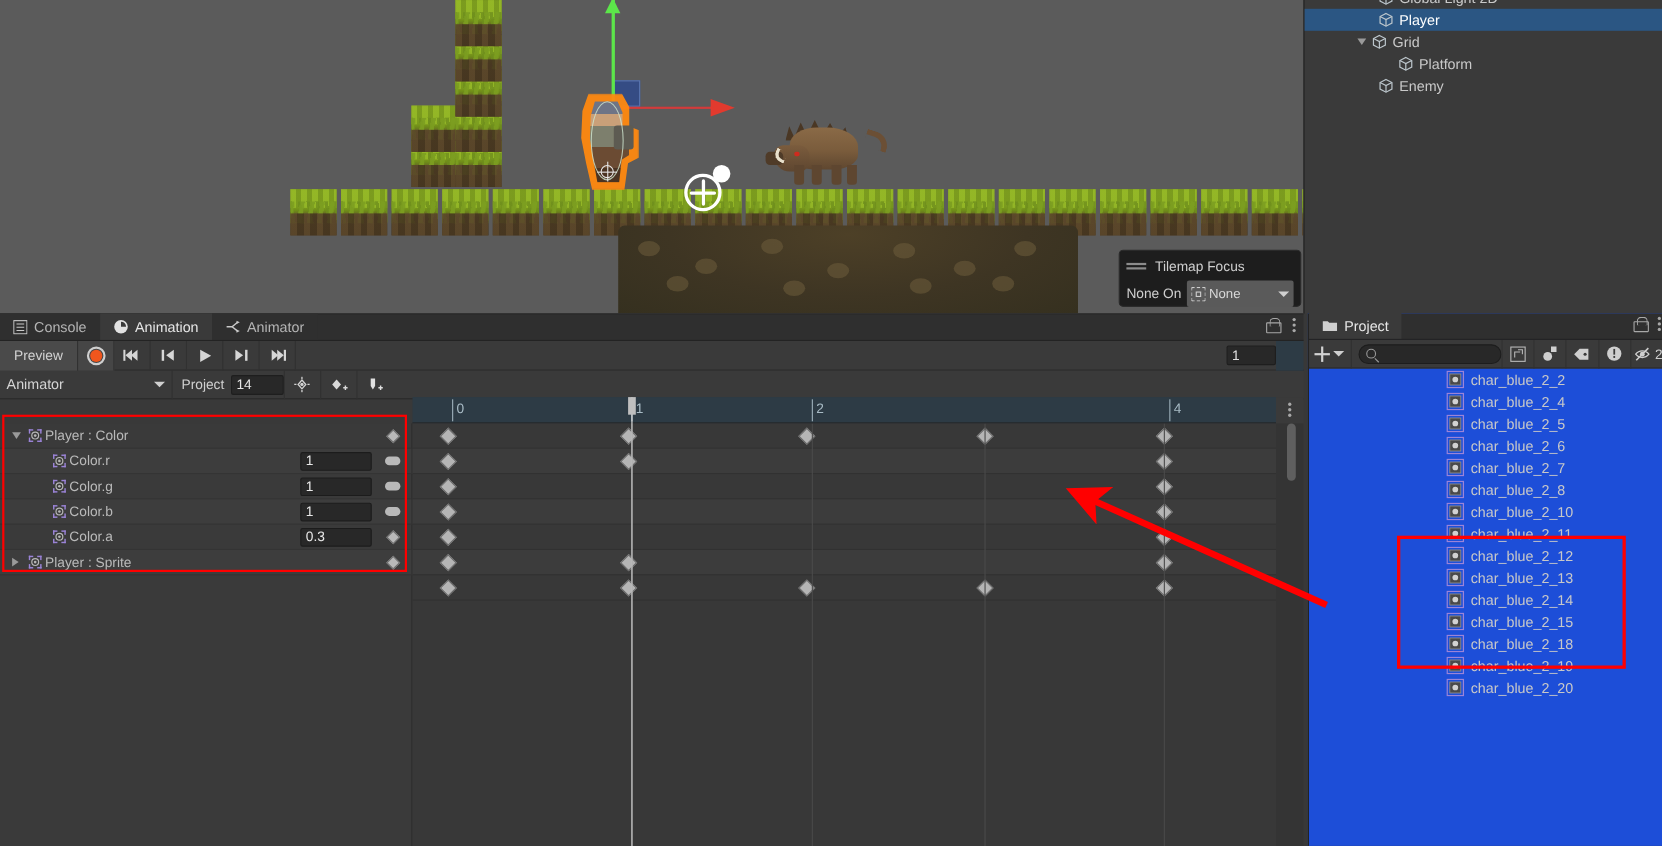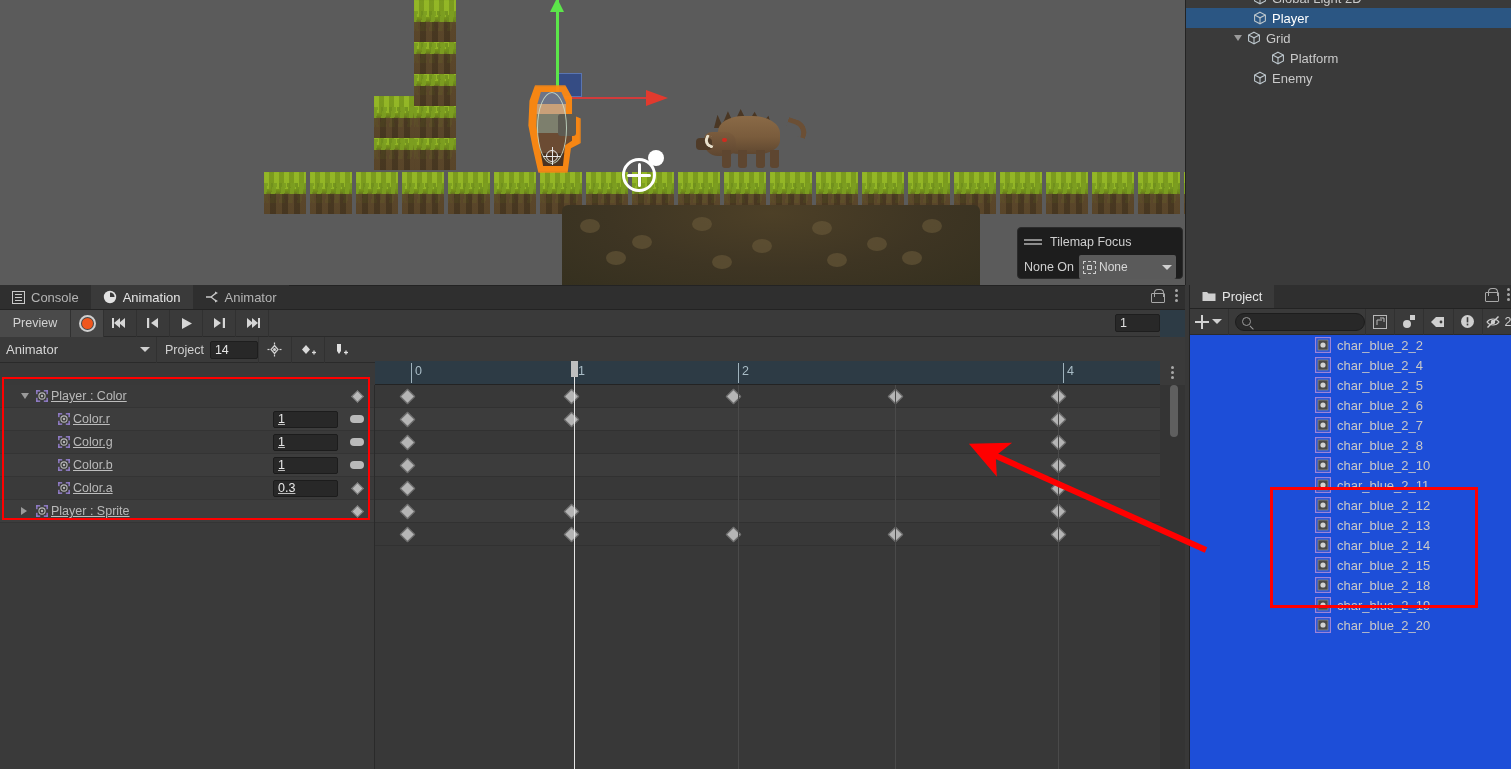--- a/index.html
+++ b/index.html
@@ -310,22 +310,22 @@
   #playhead .head {
     position:absolute; left:-3px; top:0; width:7px; height:16px; background:#bfbfbf;
   }
 
   
   #prop-list {
     position:absolute; left:0; top:99px; width:375px; height:385px;
     background:#3a3a3a; border-right:1px solid #2a2a2a;
   }
   .prop-row {
-    display:flex; align-items:center; height:23px; padding-left:21px;
-    border-bottom:1px solid #343434; color:#bdbdbd; font-size:12.5px;text-decoration:underline;
+    display:flex; align-items:center; height:23px; padding-left:11px;
+    border-bottom:1px solid #343434; color:#bdbdbd; font-size:12.5px;
   }
   .prop-row.alt { background:#3d3d3d; }
   .prop-row .twisty { width:14px; display:flex; align-items:center; }
   .prop-row .child-pad { width:22px; }
   .anim-prop-icon {
     width:14px; height:14px; flex:none; margin-right:2px;
   }
   .prop-name { color:#b9b9b9; }
   .prop-value {
     margin-left:auto; width:65px; height:17px; margin-right:6px;

